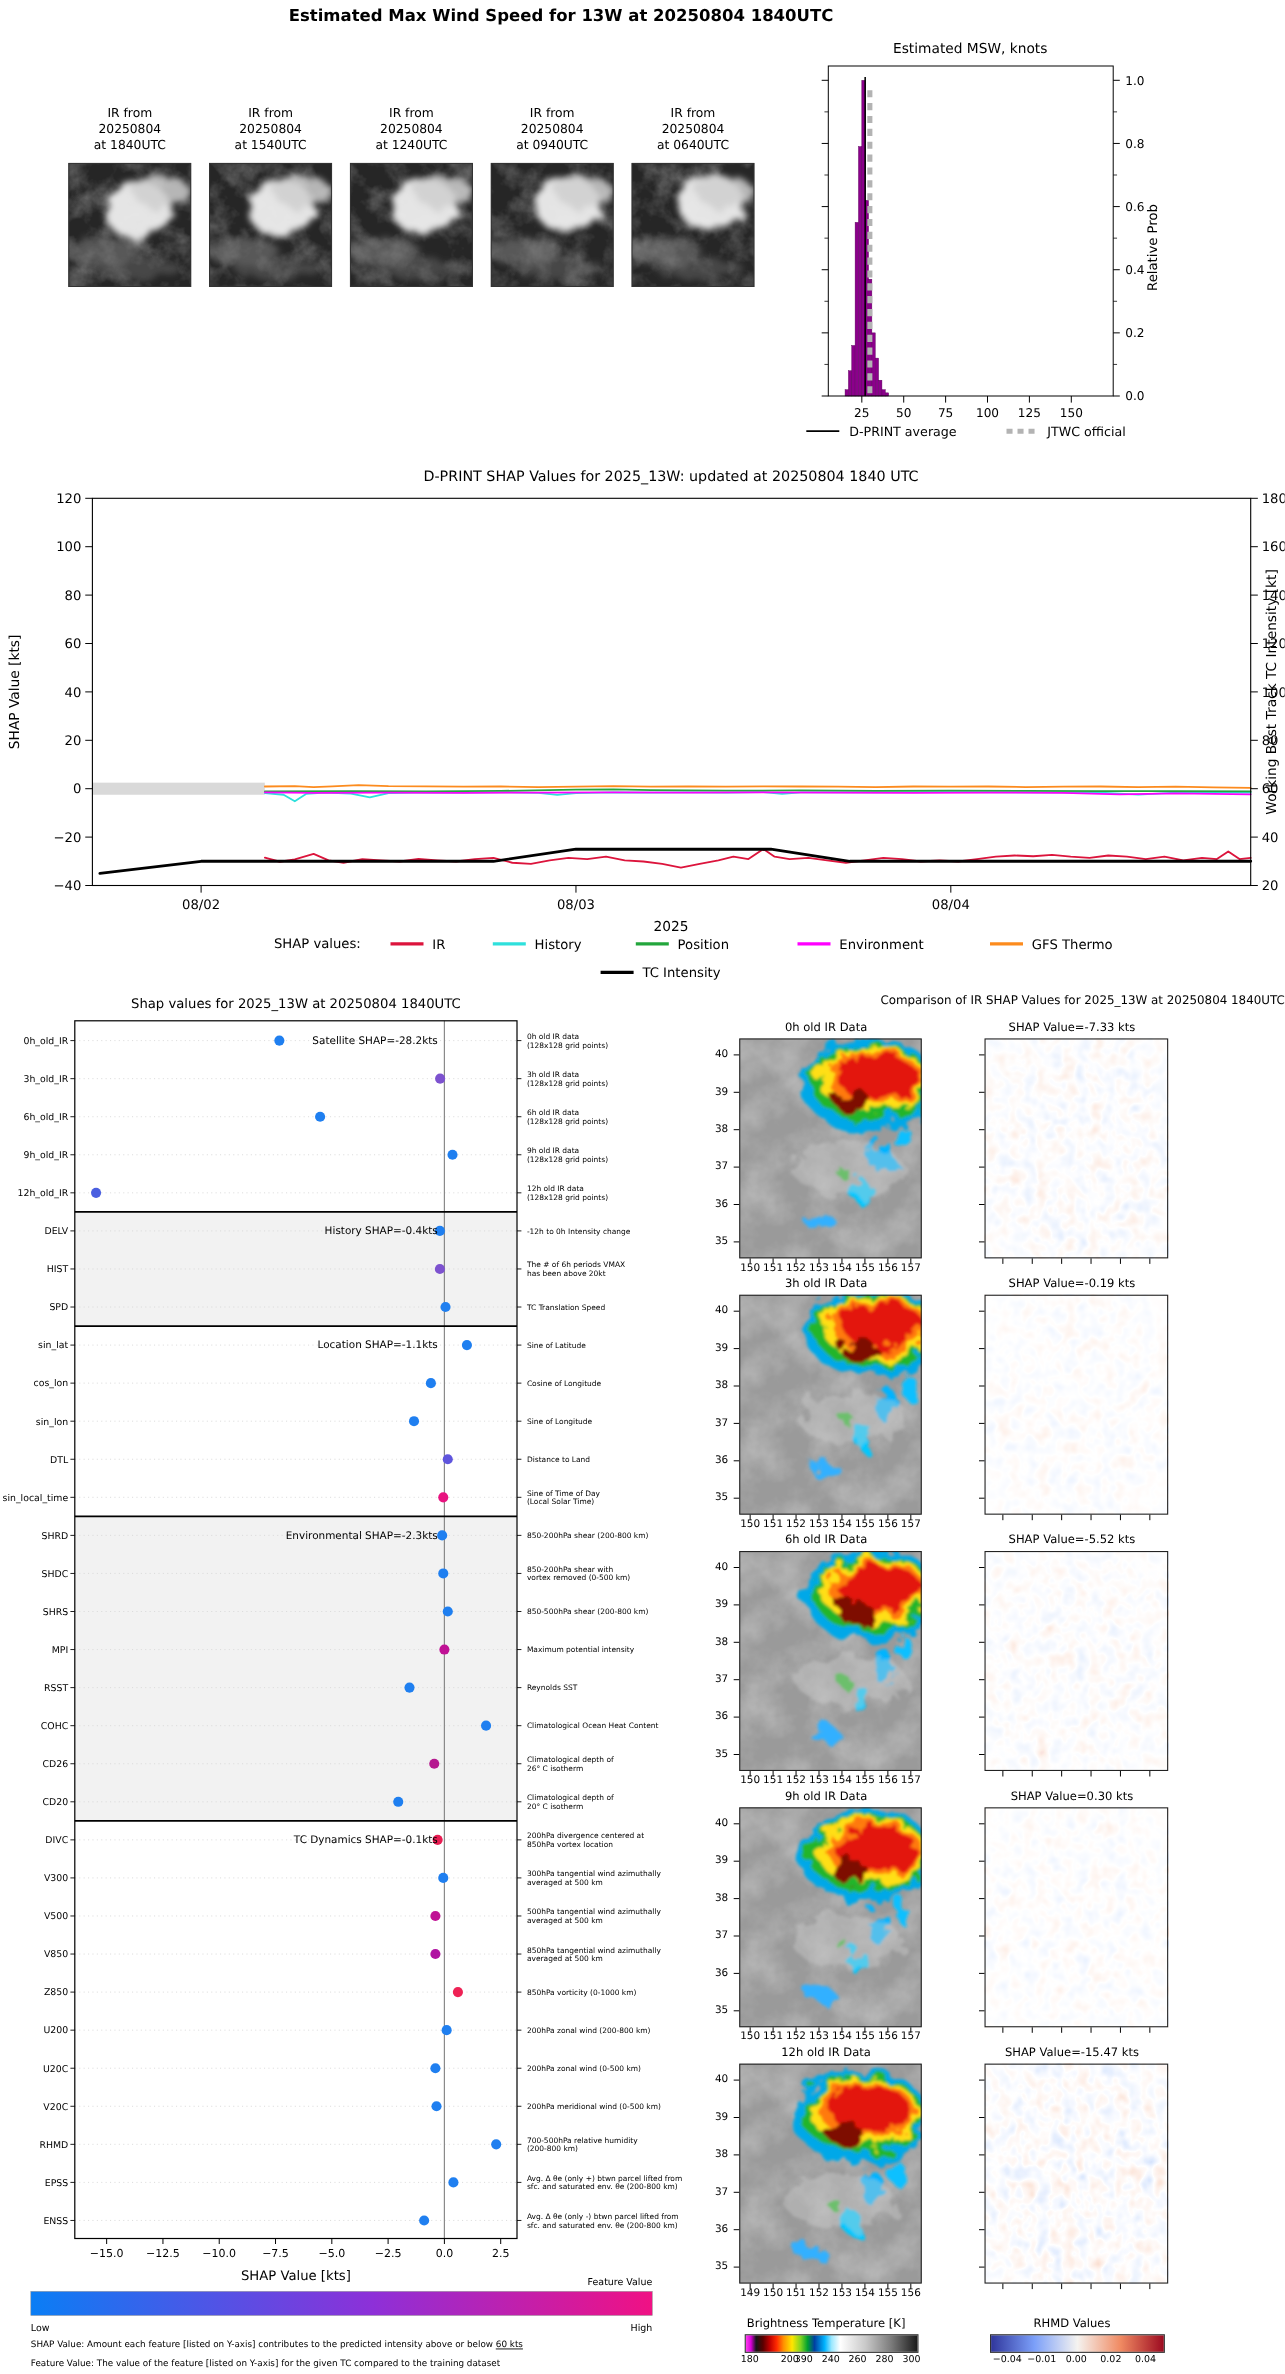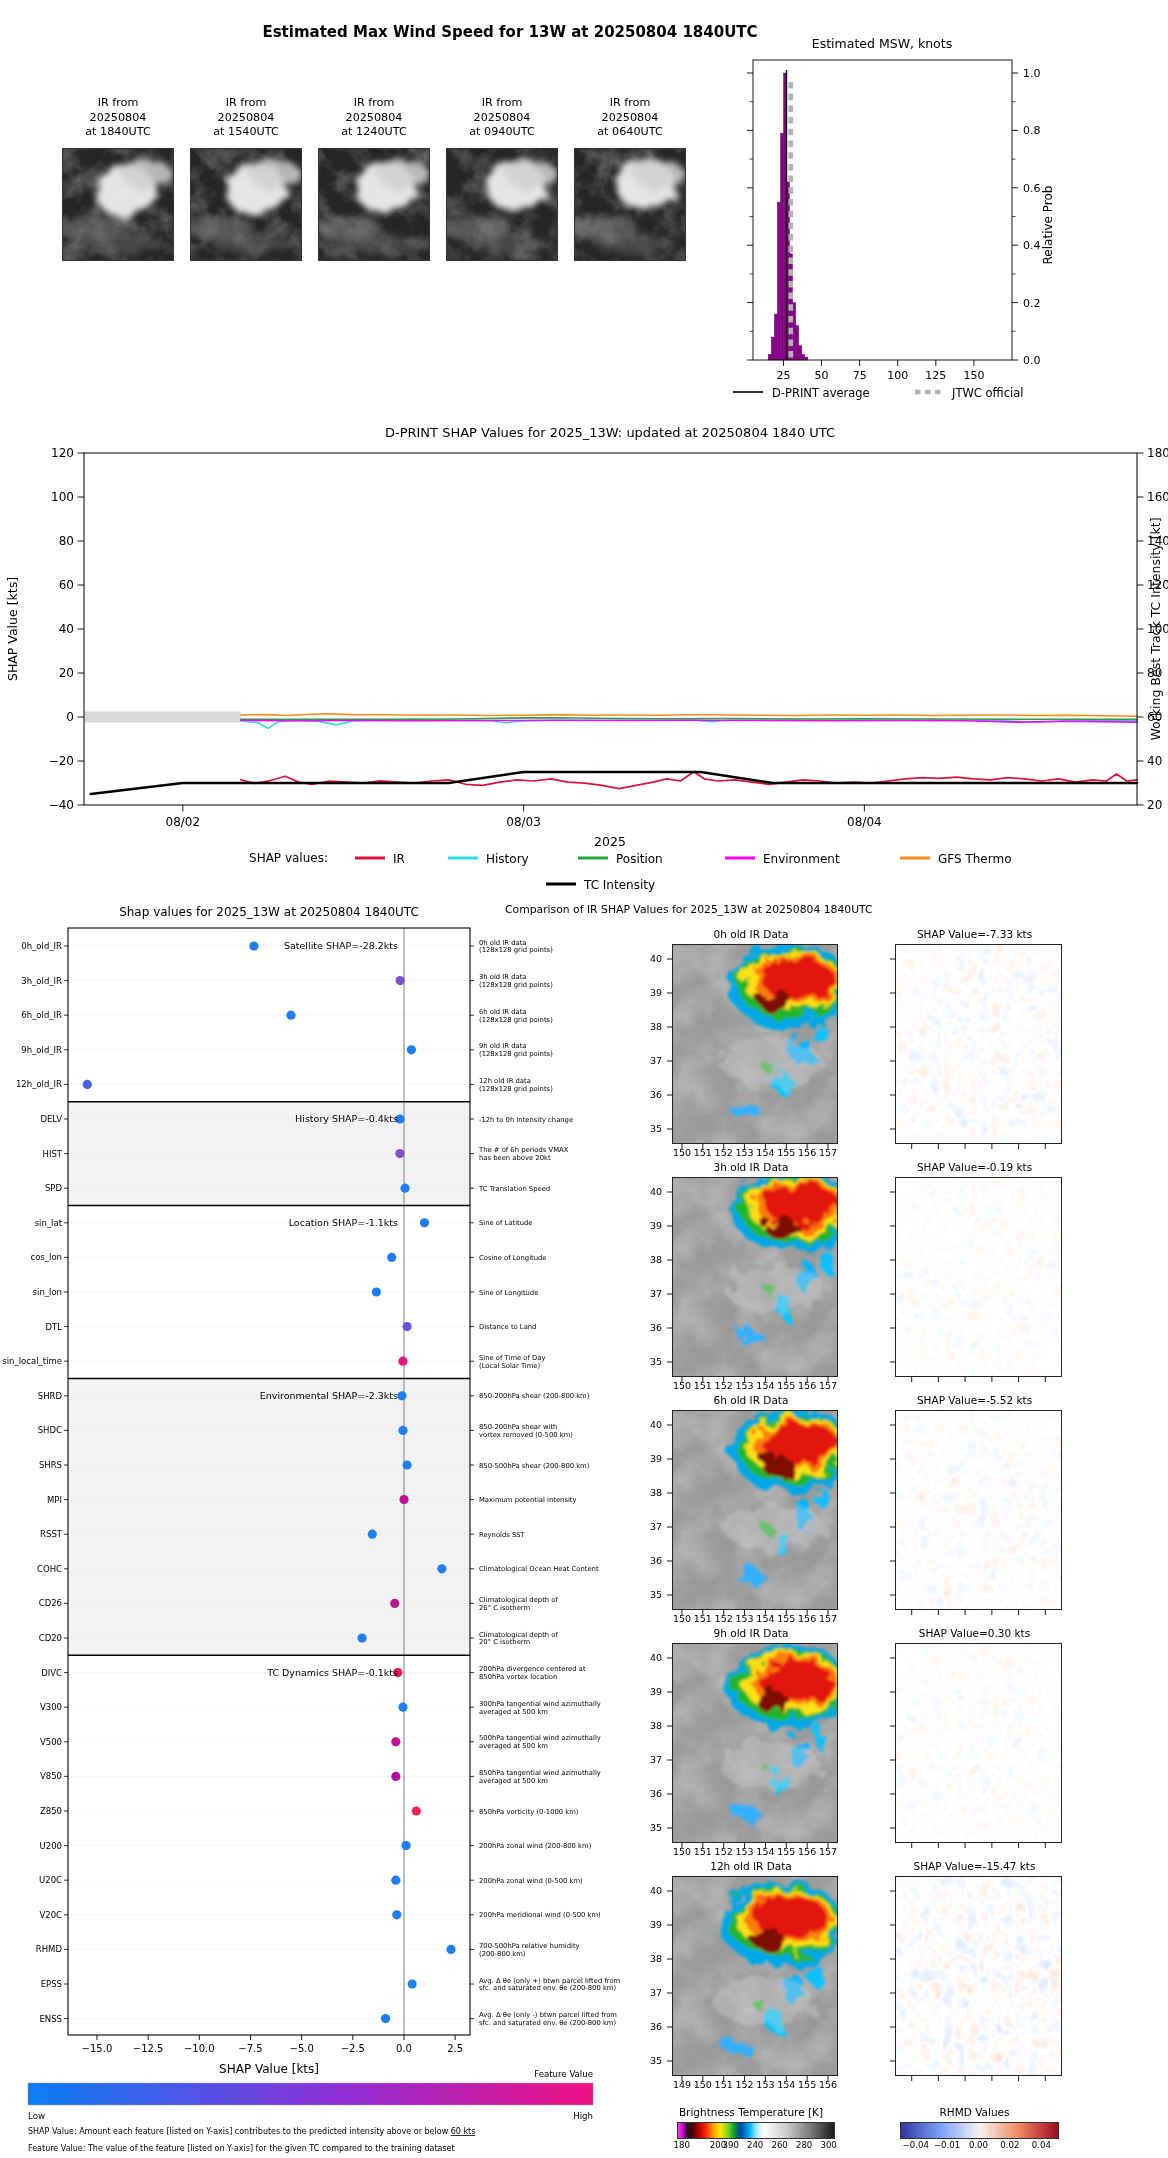--- a/index.html
+++ b/index.html
@@ -1,24 +1,24 @@
 <!DOCTYPE html>
 <html><head>
 <meta charset="utf-8">
 <style>
   html,body{margin:0;padding:0;background:#fff;}
   #page{position:relative;width:1168px;height:2158px;background:#fff;
         font-family:"DejaVu Sans","Liberation Sans",sans-serif;color:#000;overflow:hidden;}
   .abs{position:absolute;}
   svg{position:absolute;overflow:visible;}
   svg text{font-family:"DejaVu Sans","Liberation Sans",sans-serif;fill:#000;}
-  #top-title{left:0;top:5px;width:1020px;text-align:center;font-size:15px;font-weight:600;margin-top:18px;}
+  #top-title{left:0;top:5px;width:1020px;text-align:center;font-size:15px;font-weight:600;}
   .thumb{width:112px;text-align:center;}
   .thumb-label{font-size:11.2px;line-height:1.3;white-space:pre-line;}
-  #cmp-title{left:505px;top:903px;width:663px;text-align:left;font-size:10.8px;font-weight:500;}
+  #cmp-title{left:505px;top:903px;width:663px;text-align:right;font-size:10.8px;font-weight:500;}
   .rowtitle{position:absolute;font-size:10.5px;text-align:center;font-weight:400;}
   .latlab{position:absolute;font-size:9.5px;width:26px;text-align:right;}
   .lonlab{position:absolute;font-size:9.5px;width:30px;text-align:center;}
   .cbtitle{position:absolute;font-size:10.5px;text-align:center;}
   .cbbar{position:absolute;height:15px;border:1px solid #333;}
   .cbtick{position:absolute;font-size:8.6px;width:40px;text-align:center;}
   .u{text-decoration:underline;}
 </style>
 </head>
 <body>

